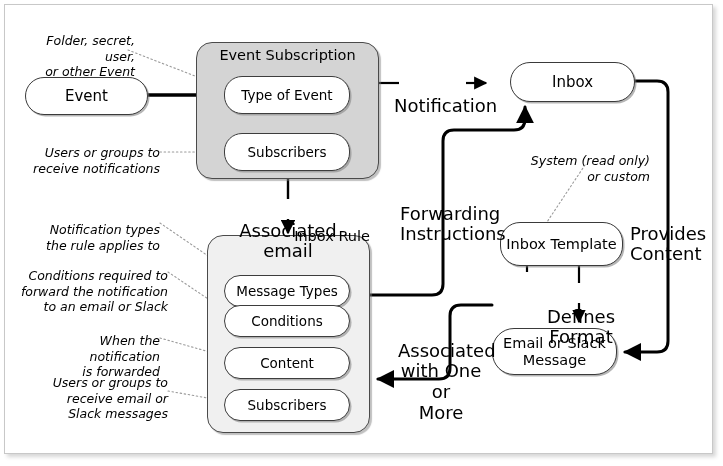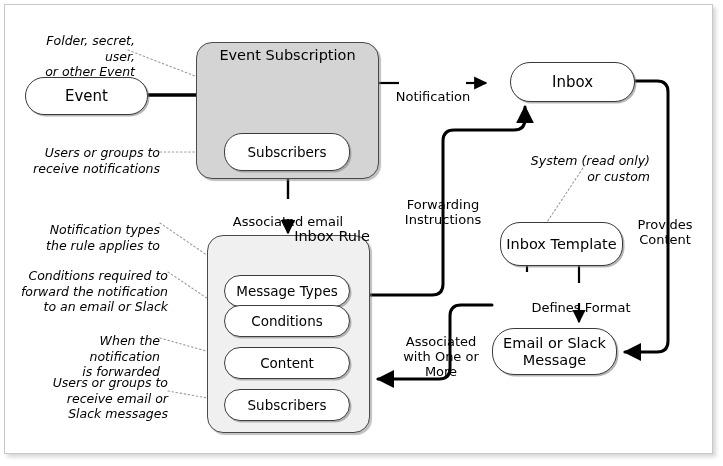--- a/index.html
+++ b/index.html
@@ -74,21 +74,21 @@
     border: 1.5px solid #3d3d3d;
     border-radius: 18px;
     box-shadow: 1.5px 1.5px 0 rgba(125,125,125,0.55);
     font-size: 13.5px;
     color: #000000;
   }
   
   .edge-label {
     position: absolute;
     color: #000000;
-    font-size: 13px;
+    font-size: 18px;
     line-height: 1.15;
     text-align: center;
     white-space: pre-line;
   }
   
   .annot {
     position: absolute;
     color: #000000;
     font-size: 12.5px;
     font-style: italic;
@@ -162,20 +162,23 @@
 
   <div class="node" style="left:25px; top:77px; width:123px; height:38px; font-size:15px;">
     <span>Event</span>
   </div>
 
   <div class="container-box" style="left:196px; top:42px; width:183px; height:137px; background:#d4d4d4;">
   </div>
   <div class="container-title" style="left:196px; top:47px; width:183px;">
     <span>Event Subscription</span>
   </div>
+  <div class="pill" style="left:224px; top:76px; width:126px; height:38px;">
+    <span>Type of Event</span>
+  </div>
   <div class="pill" style="left:224px; top:133px; width:126px; height:38px;">
     <span>Subscribers</span>
   </div>
 
   <div class="container-box" style="left:207px; top:235px; width:163px; height:198px; background:#f0f0f0;">
   </div>
   <div class="container-title" style="left:207px; top:228px; width:163px;text-align:right;">
     <span>Inbox Rule</span>
   </div>
   <div class="pill" style="left:224px; top:263px; width:126px; height:32px;margin-top:12px;">

